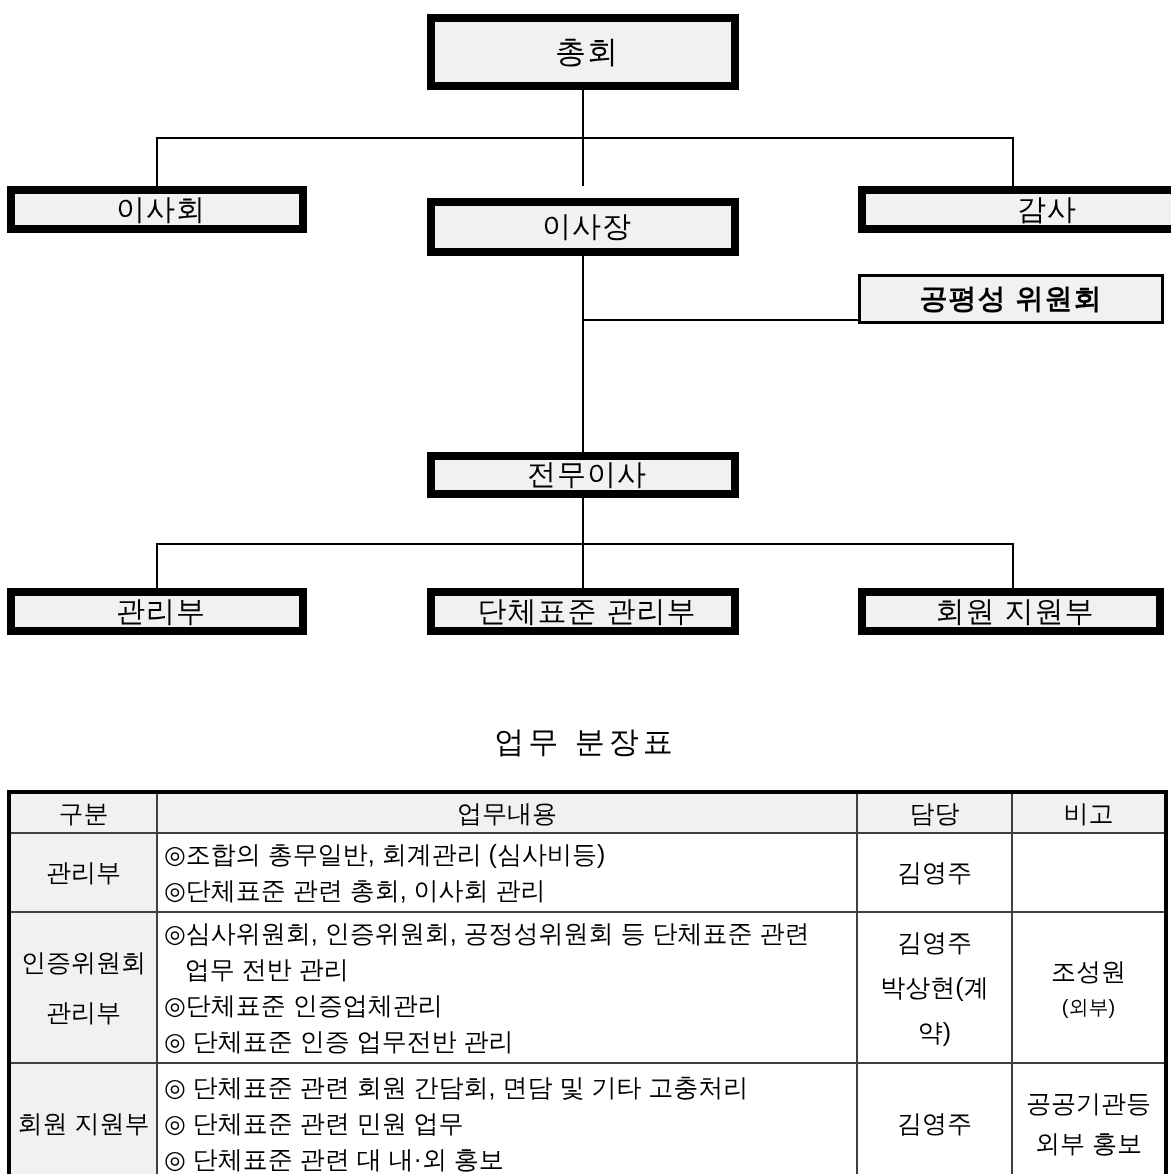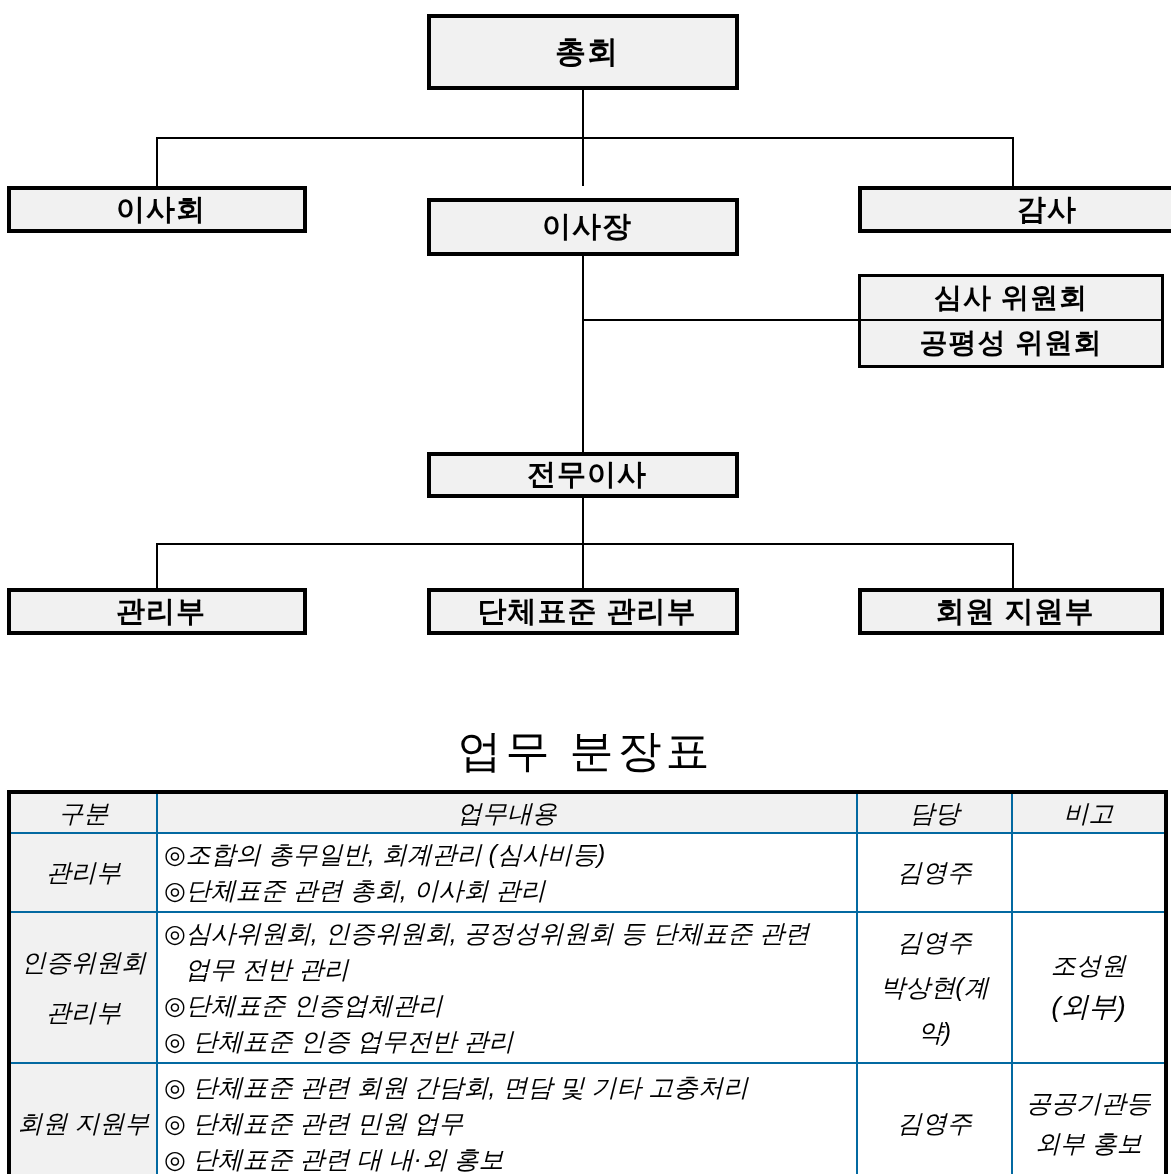--- a/index.html
+++ b/index.html
@@ -1,22 +1,22 @@
 <!DOCTYPE html>
 <html><head>
 <meta charset="utf-8">
 <style>
   html,body{margin:0;padding:0;background:#fff;}
   body{font-family:"Liberation Sans","DejaVu Sans",sans-serif;color:#000;}
   .canvas{position:relative;width:1171px;height:1174px;background:#fff;overflow:hidden;}
 
   
-  .obox{position:absolute;box-sizing:border-box;background:#f1f1f1;border:4px solid #000000;
+  .obox{position:absolute;box-sizing:border-box;background:#f1f1f1;border:8px solid #000000;
         display:flex;align-items:center;justify-content:center;
-        font-weight:bold;font-size:29px;letter-spacing:1px;padding-left:8px;}
+        font-weight:normal;font-size:29px;letter-spacing:1px;padding-left:8px;}
   .obox.top{left:427px;top:14px;width:312px;height:76px;font-size:31px;}
   .obox.board{left:7px;top:186px;width:300px;height:47px;}
   .obox.chairman{left:427px;top:198px;width:312px;height:58px;text-align:right;}
   .obox.auditor{left:858px;top:186px;width:370px;height:47px;}
   .obox.exec{left:427px;top:452px;width:312px;height:46px;}
   .obox.dept1{left:7px;top:588px;width:300px;height:47px;}
   .obox.dept2{left:427px;top:588px;width:312px;height:47px;}
   .obox.dept3{left:858px;top:588px;width:306px;height:47px;}
 
   
@@ -24,33 +24,33 @@
          border:3px solid #000;background:#f1f1f1;}
   .stack .cell{box-sizing:border-box;height:44px;display:flex;align-items:center;justify-content:center;
          font-weight:bold;font-size:28px;letter-spacing:1px;border-bottom:2px solid #000;}
   .stack .cell:last-child{border-bottom:none;}
 
   
   .line{position:absolute;background:#000;}
 
   
   .tbl-title{position:absolute;left:0;top:722px;width:1171px;text-align:center;
-             font-size:44px;font-weight:400;letter-spacing:4px;}
+             font-size:30px;font-weight:400;letter-spacing:4px;}
 
   
   table.work{position:absolute;left:7px;top:790px;width:1157px;border-collapse:collapse;
              table-layout:fixed;border:4px solid #000;font-size:25px;}
-  table.work th, table.work td{border:2px solid #0369a1;box-sizing:border-box;padding:2px 6px;font-style:italic;}
+  table.work th, table.work td{border:2px solid #404040;box-sizing:border-box;padding:2px 6px;}
   table.work th{height:41px;background:#f1f1f1;font-weight:400;text-align:center;vertical-align:middle;}
   td.cat{background:#f1f1f1;text-align:center;vertical-align:middle;white-space:pre-wrap;line-height:2.0;}
   td.tasks{text-align:left;vertical-align:middle;white-space:pre-wrap;line-height:1.45;padding-left:8px;}
   td.mgr{text-align:center;vertical-align:middle;white-space:pre-wrap;line-height:1.8;margin-left:20px;}
   td.note{text-align:center;vertical-align:middle;line-height:1.6;}
   td.note .note-main{display:block;white-space:pre-wrap;}
-  td.note .note-sub{display:block;font-size:28px;}
+  td.note .note-sub{display:block;font-size:20px;}
   tr.r1 td{height:72px;}
   tr.r2 td{height:143px;}
   tr.r3 td{height:122px;}
 </style>
 </head>
 <body>
 
 <div class="canvas">
 
   <div class="line" style="left:582px;top:90px;width:2px;height:47px;"></div>
@@ -65,21 +65,20 @@
   <div class="line" style="left:156px;top:543px;width:2px;height:45px;"></div>
   <div class="line" style="left:582px;top:543px;width:2px;height:45px;"></div>
   <div class="line" style="left:1012px;top:543px;width:2px;height:45px;"></div>
 
   <div class="obox top">총회</div>
   <div class="obox board">이사회</div>
   <div class="obox chairman">이사장</div>
   <div class="obox auditor">감사</div>
 
   <div class="stack">
-    <div class="cell">심사 위원회</div>
     <div class="cell">공평성 위원회</div>
   </div>
 
   <div class="obox exec">전무이사</div>
   <div class="obox dept1">관리부</div>
   <div class="obox dept2">단체표준 관리부</div>
   <div class="obox dept3">회원 지원부</div>
 
   <div class="tbl-title">업무 분장표</div>
 

